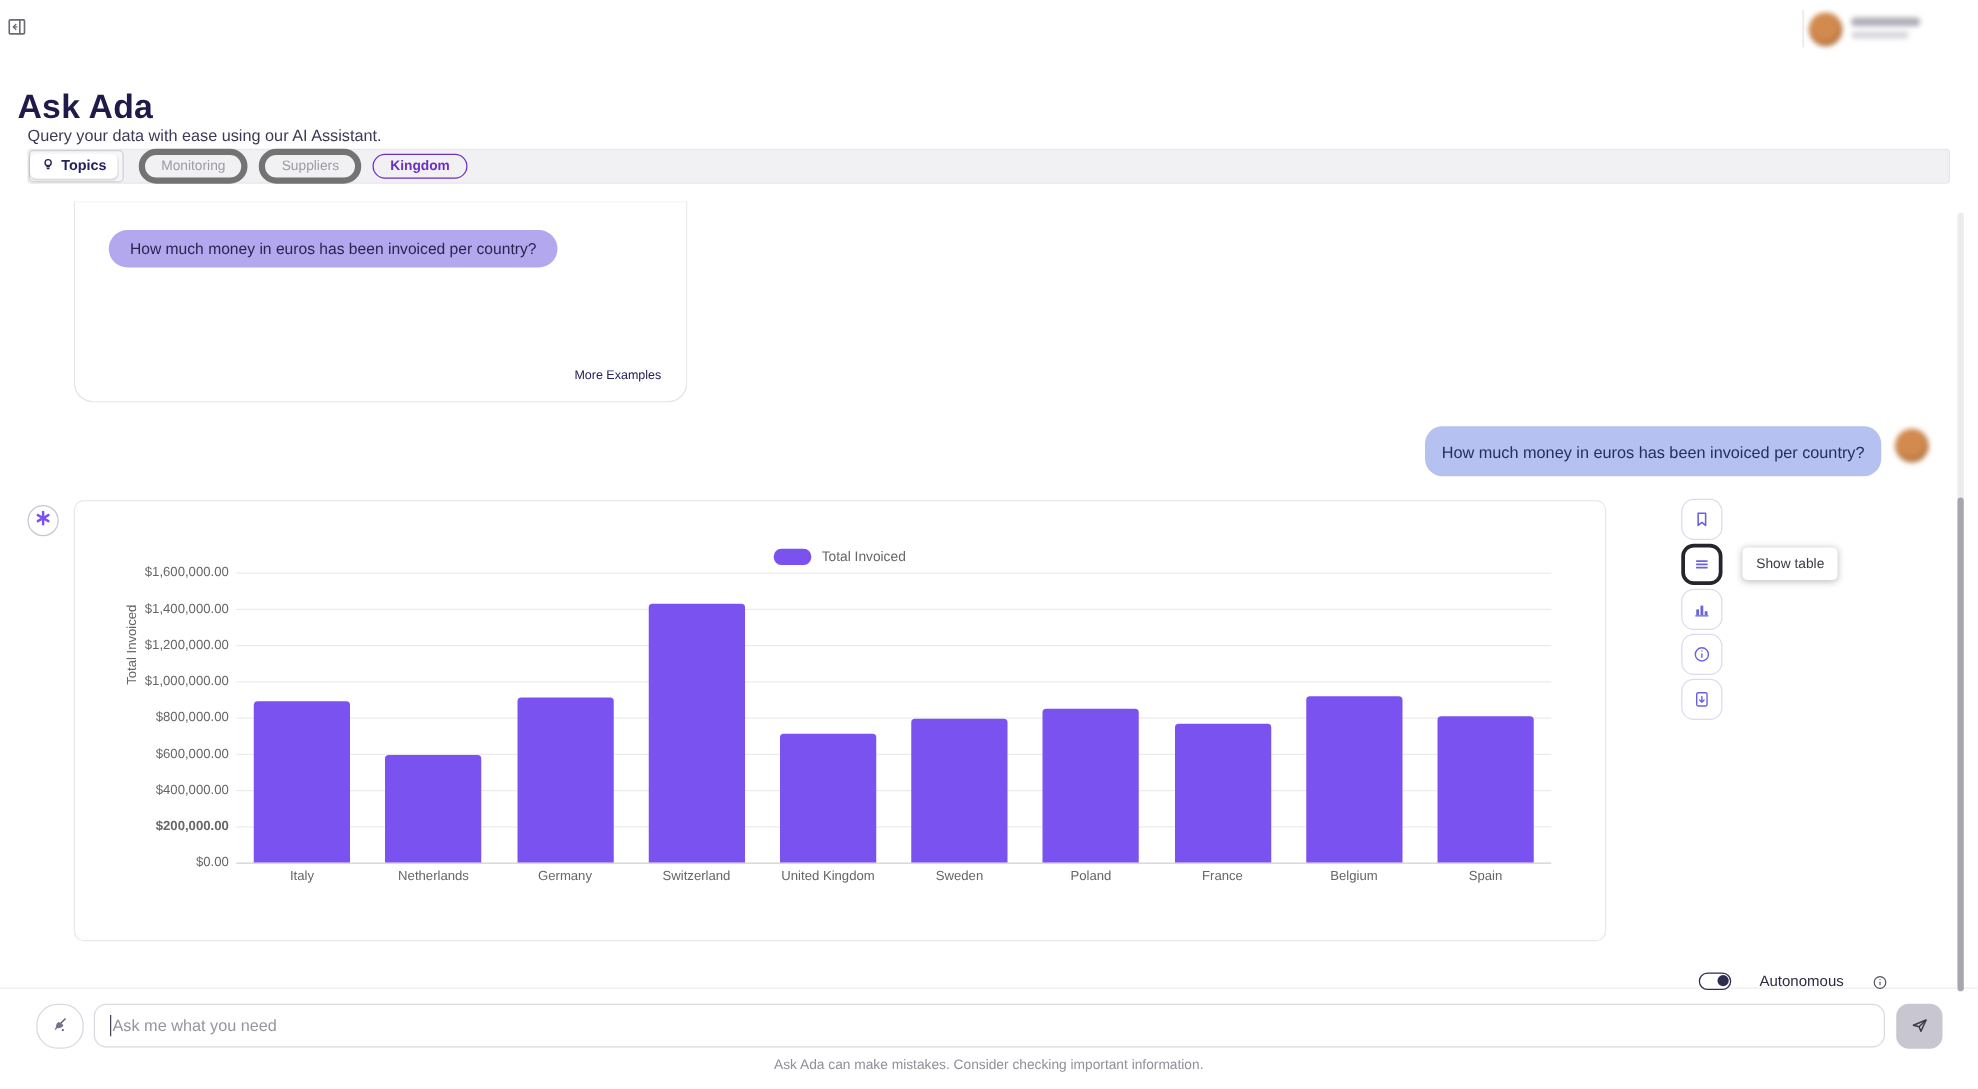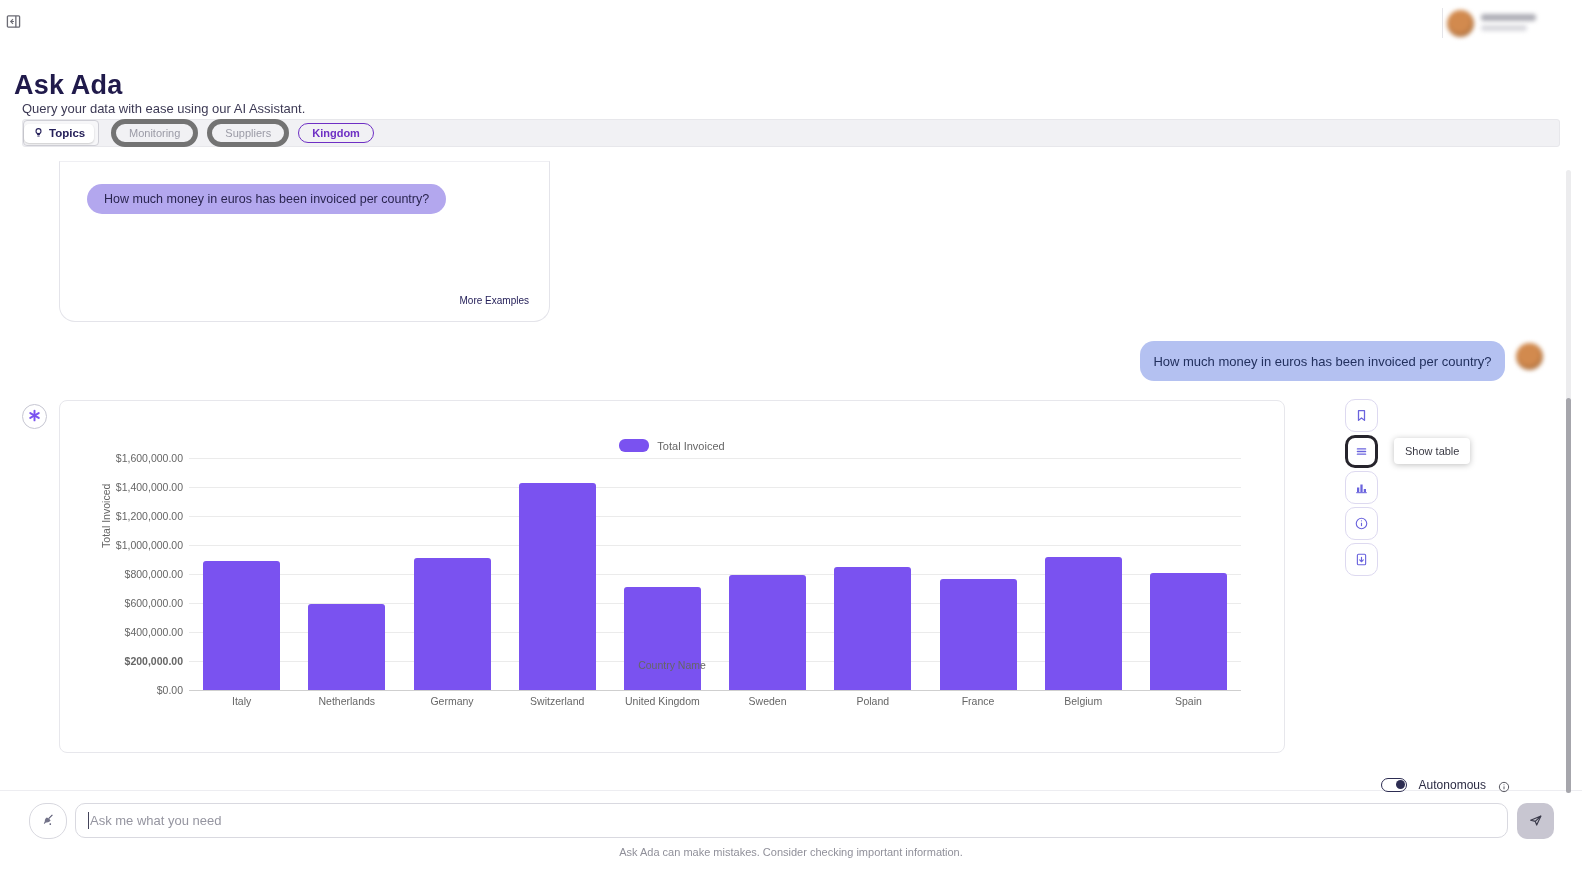--- a/index.html
+++ b/index.html
@@ -67,21 +67,21 @@
 
   
   .action-btn { width:33px; height:33px; background:#fff; border:1px solid #ddd9f0; border-radius:10px; cursor:pointer;
     display:flex; align-items:center; justify-content:center; color:#6a63dd; }
   .action-btn svg { width:15px; height:15px; }
   .action-btn.selected { border:3px solid #26242c; }
   .tooltip { left:1394px; top:438px; background:#fff; border-radius:4px; box-shadow:0 1px 6px rgba(0,0,0,.25); padding:7px 11px; font-size:11px; color:#3a3a44; white-space:nowrap; }
 
   
   .bottom-divider { left:0; top:790px; width:1582px; height:1px; background:#ededf1; }
-  .toggle-row { left:0; top:778px; width:1510px; display:flex; justify-content:flex-end; align-items:center; gap:12px; }
+  .toggle-row { left:0; top:778px; width:1510px; display:flex; justify-content:flex-end; align-items:center; gap:23px; }
   .toggle { width:26px; height:14px; border:1.5px solid #2d2d52; border-radius:8px; background:#fff; position:relative; cursor:pointer; }
   .toggle .knob { position:absolute; right:1px; top:1px; width:9px; height:9px; border-radius:50%; background:#2d2d52; }
   .toggle-label { font-size:12px; color:#2c2c44; }
   .info-glyph { width:12px; height:12px; color:#55555f; cursor:pointer; }
   .clear-btn { left:29px; top:803px; width:38px; height:36px; border-radius:17px; border:1px solid #d8d8df; background:#fff; cursor:pointer;
     display:flex; align-items:center; justify-content:center; color:#5b5b74; }
   .clear-btn svg { width:14px; height:14px; }
   .composer-input { left:75px; top:803px; width:1433px; height:35px; border:1px solid #d9d9e0; border-radius:10px; padding:0 14px;
     font-family:inherit; font-size:13px; color:#33334a; outline:none; }
   .composer-input::placeholder { color:#9595a0; }
@@ -193,21 +193,20 @@
       <div class="xtick" style="left: 525.6px;">Sweden</div>
       <div class="bar" title="Poland: $845,000.00" style="left: 645.3px; width: 77px; height: 122.525px; background: rgb(122, 82, 240);"></div>
       <div class="xtick" style="left: 630.8px;">Poland</div>
       <div class="bar" title="France: $765,000.00" style="left: 750.5px; width: 77px; height: 110.925px; background: rgb(122, 82, 240);"></div>
       <div class="xtick" style="left: 736px;">France</div>
       <div class="bar" title="Belgium: $920,000.00" style="left: 855.7px; width: 77px; height: 133.4px; background: rgb(122, 82, 240);"></div>
       <div class="xtick" style="left: 841.2px;">Belgium</div>
       <div class="bar" title="Spain: $805,000.00" style="left: 960.9px; width: 77px; height: 116.725px; background: rgb(122, 82, 240);"></div>
       <div class="xtick" style="left: 946.4px;">Spain</div>
     </div>
-  <div class="xaxis-title">Country Name</div>
 </div>
 
 <div class="abs" style="left:1345px; top:399px; display:flex; flex-direction:column; gap:3px;" id="actions-col">
     <button class="action-btn">
       <span style="display: flex;">
         <svg viewBox="0 0 20 20" fill="none" stroke="currentColor" stroke-width="1.7" stroke-linejoin="round">
           <path d="M6 3.5h8v13l-4-3.2-4 3.2z"></path>
         </svg>
       </span>
     </button>

